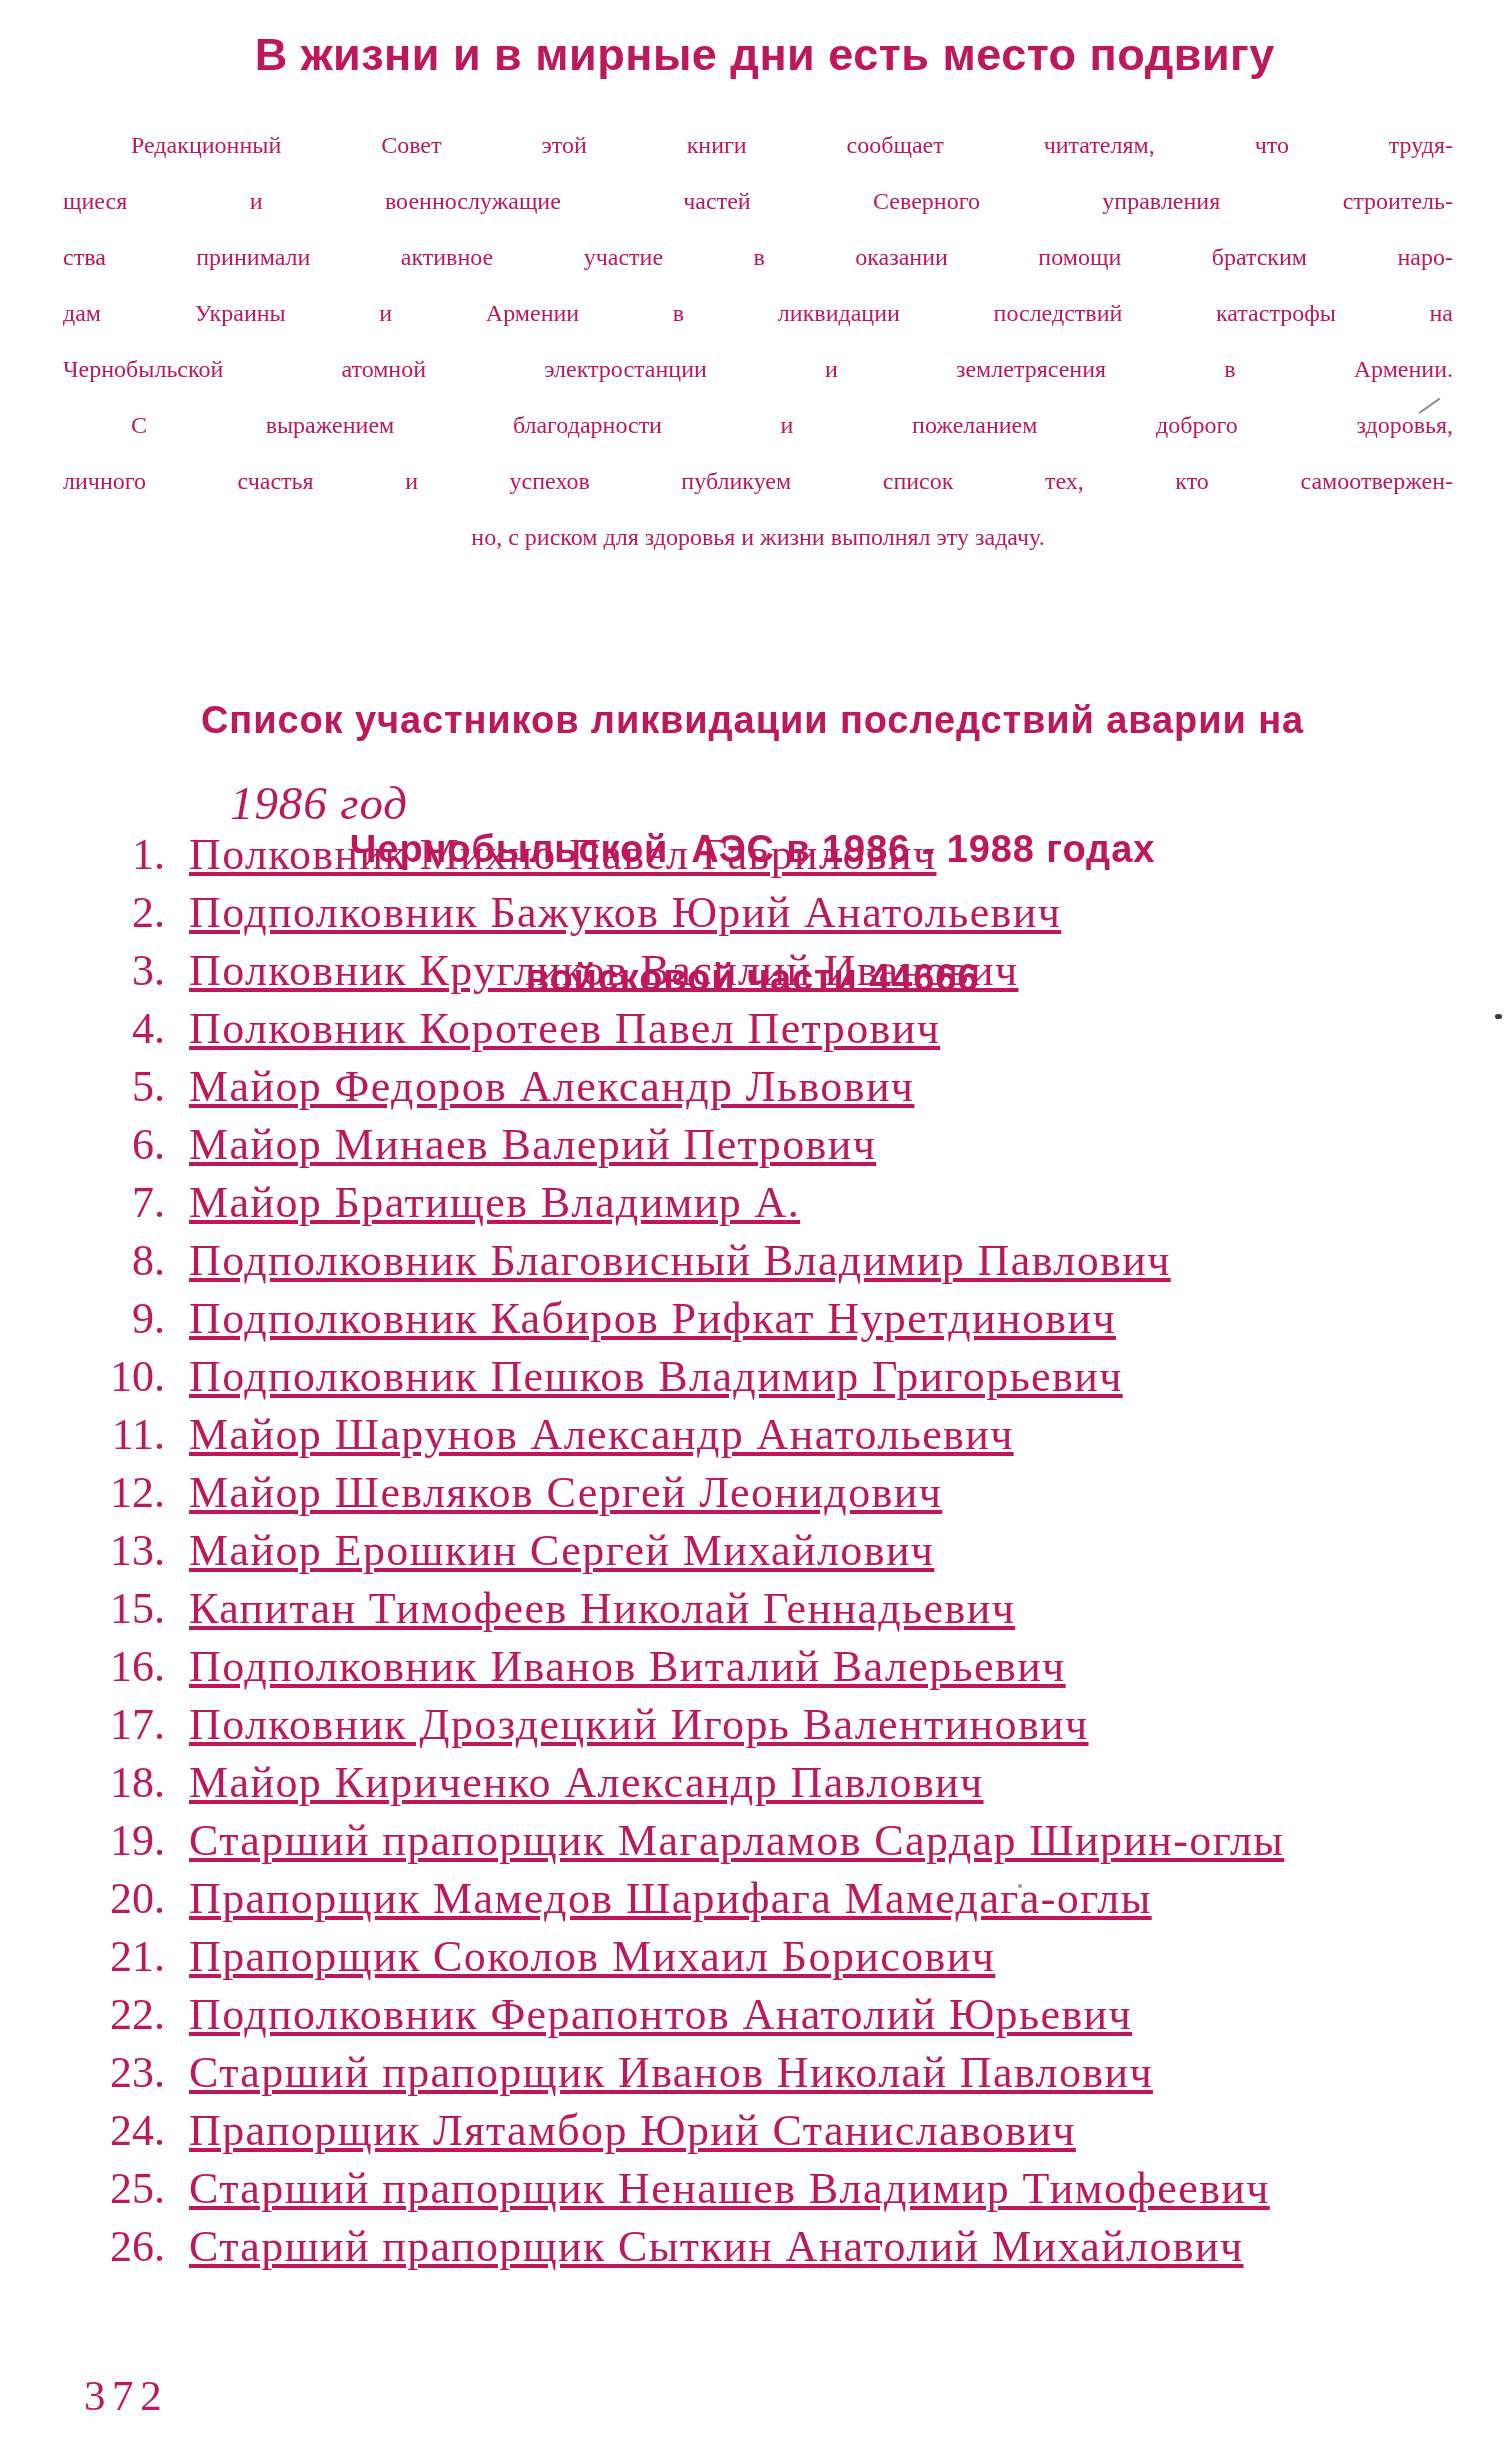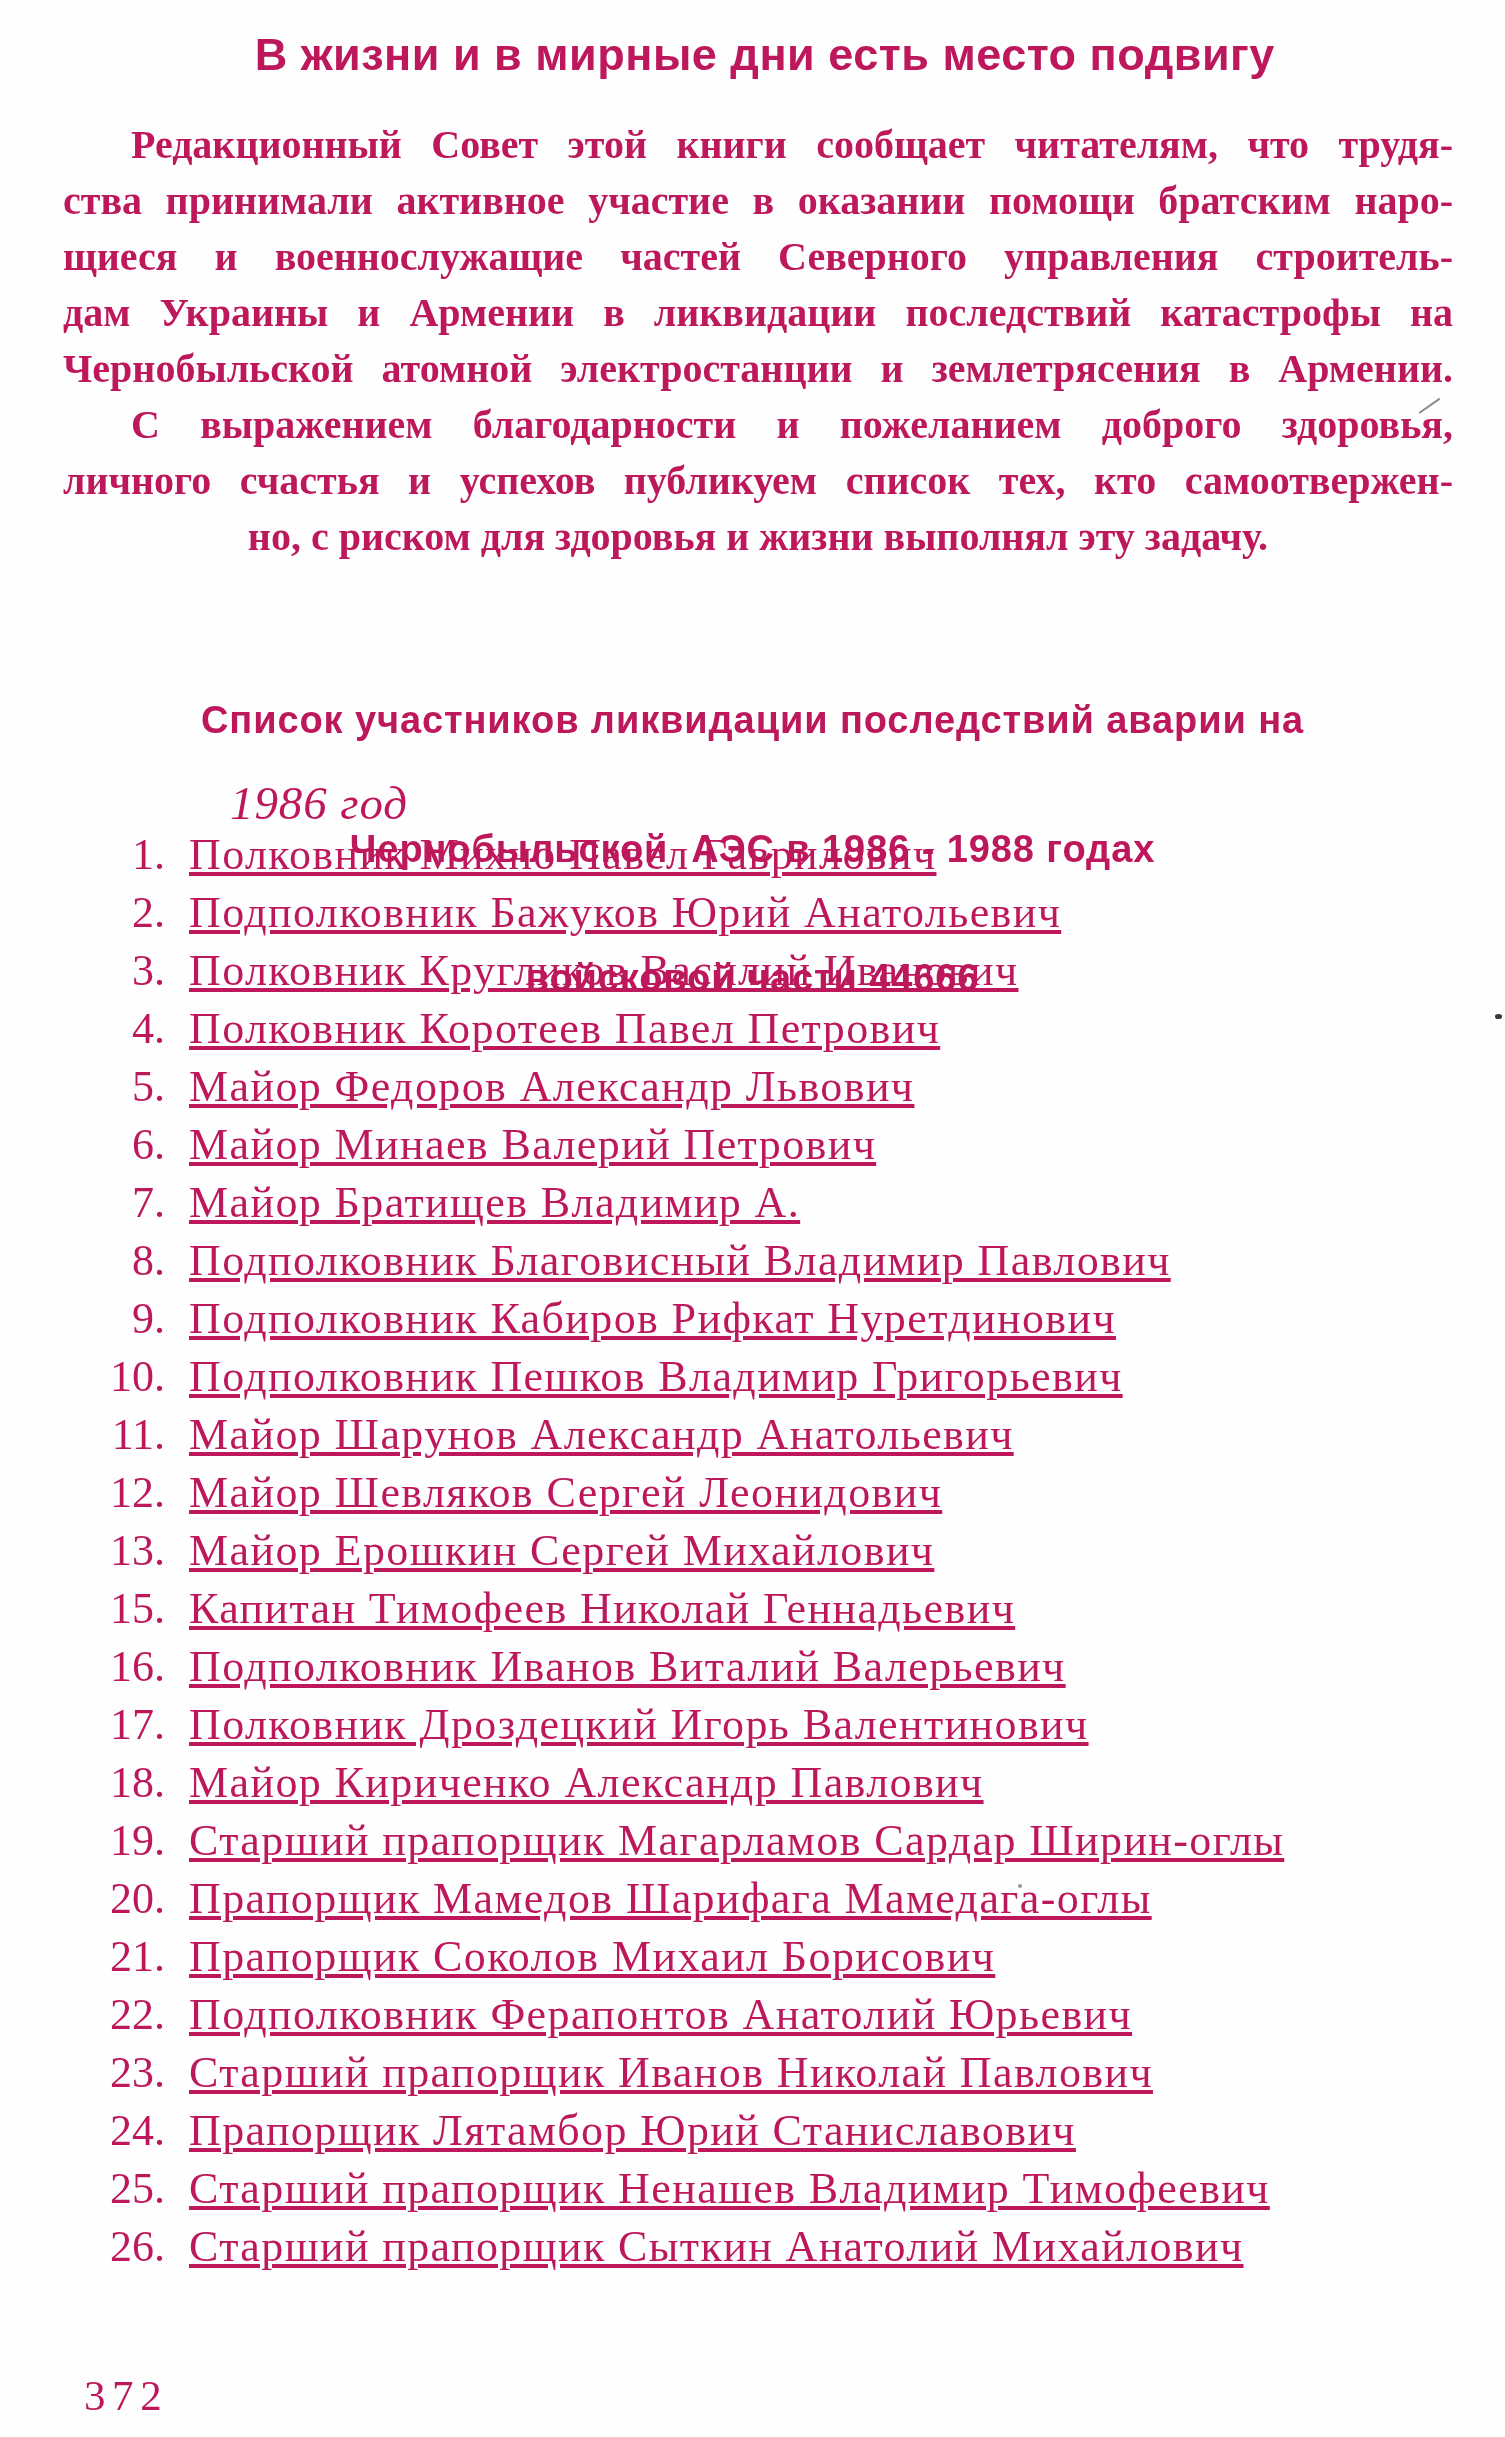--- a/index.html
+++ b/index.html
@@ -14,21 +14,21 @@
   }
   .page-title{
     position:absolute;top:28px;left:0;width:1505px;
     text-align:center;text-indent:24.5px;
     font-family:"Liberation Sans","DejaVu Sans",sans-serif;
     font-weight:bold;font-size:45px;line-height:53px;
     letter-spacing:0.5px;
   }
   .intro{
     position:absolute;top:117px;left:63px;width:1390px;
-    font-size:40px;line-height:56px;font-weight:bold;
+    font-size:24px;line-height:56px;
   }
   .intro .line{min-height:56px;}
   .intro .stretch{text-align:justify;text-align-last:justify;}
   .intro .plain{text-align:center;}
   .intro .indent{text-indent:68px;}
   .roster-heading{
     position:absolute;top:613px;left:47px;width:1411px;
     text-align:center;
     font-family:"Liberation Sans","DejaVu Sans",sans-serif;
     font-weight:bold;font-size:38px;line-height:43px;
@@ -67,22 +67,22 @@
 </style>
 </head>
 <body>
 
 <div class="page">
 
   <div class="page-title">В жизни и в мирные дни есть место подвигу</div>
 
   <div class="intro">
       <div class="line stretch indent">Редакционный Совет этой книги сообщает читателям, что трудя-</div>
+      <div class="line stretch">щиеся и военнослужащие частей Северного управления строитель-</div>
       <div class="line stretch">ства принимали активное участие в оказании помощи братским наро-</div>
-      <div class="line stretch">щиеся и военнослужащие частей Северного управления строитель-</div>
       <div class="line stretch">дам Украины и Армении в ликвидации последствий катастрофы на</div>
       <div class="line stretch">Чернобыльской атомной электростанции и землетрясения в Армении.</div>
       <div class="line stretch indent">С выражением благодарности и пожеланием доброго здоровья,</div>
       <div class="line stretch">личного счастья и успехов публикуем список тех, кто самоотвержен-</div>
       <div class="line plain">но, с риском для здоровья и жизни выполнял эту задачу.</div>
     </div>
 
   <div class="roster-heading">
     <div>Список участников ликвидации последствий аварии на</div>
     <div>Чернобыльской  АЭС в 1986 - 1988 годах</div>

